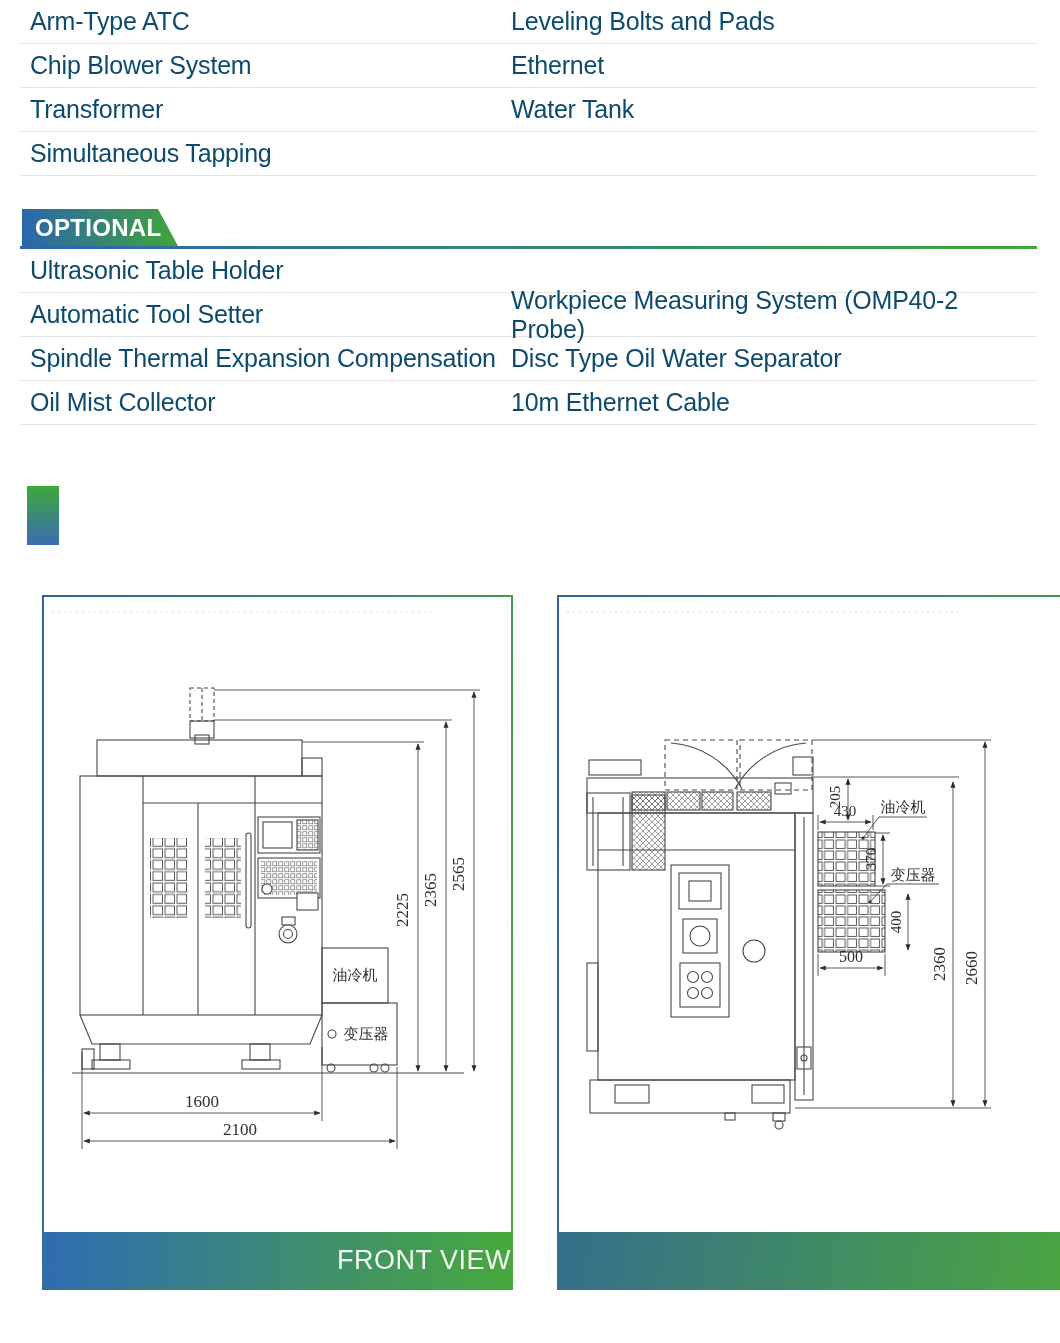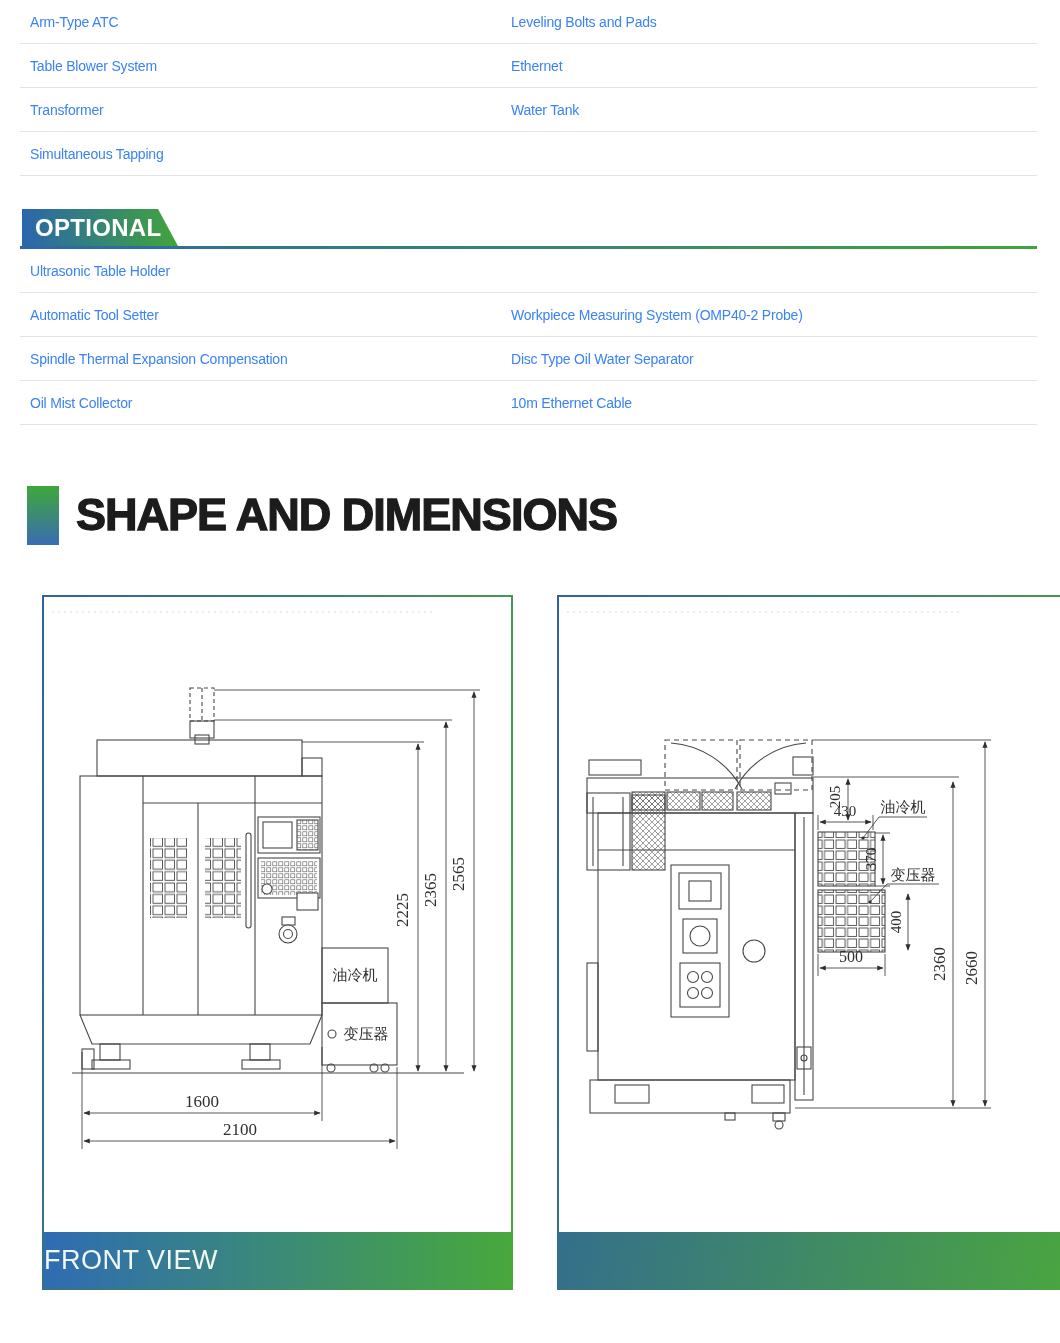--- a/index.html
+++ b/index.html
@@ -1,21 +1,21 @@
 <!DOCTYPE html>
 <html><head>
 <meta charset="utf-8">
 <style>
   html,body{margin:0;padding:0;background:#fff;}
   body{width:1060px;height:1343px;position:relative;font-family:"Liberation Sans",sans-serif;overflow:hidden;}
 
   
   .feat-table{margin:0 23px 0 20px;}
   .feat-row{display:flex;align-items:center;height:43px;border-bottom:1px solid #e4e4e5;}
-  .feat-cell{font-size:14px;color:#3b82f6;letter-spacing:-0.2px;}
+  .feat-cell{font-size:25px;color:#0c4a6e;letter-spacing:-0.2px;}
   .feat-left{width:491px;padding-left:10px;box-sizing:border-box;}
   .feat-right{flex:1;}
 
   
   .opt-header{margin-top:33px;position:relative;}
   .opt-badge{margin-left:22px;width:156px;height:37px;line-height:37px;
     background:linear-gradient(90deg,#2b66ad,#41a43a);
     clip-path:polygon(0 0,136px 0,156px 100%,0 100%);
     color:#fff;font-size:24px;font-weight:700;padding-left:13px;box-sizing:border-box;letter-spacing:0.3px;}
   .grad-rule{height:3px;margin:0 23px 0 20px;background:linear-gradient(90deg,#2b66ad,#41a43a);}
@@ -25,34 +25,34 @@
   .sec-square{width:32px;height:59px;background:linear-gradient(180deg,#3ea83a,#3a6cb3);}
   .sec-title{margin-left:17px;font-size:45px;font-weight:700;color:#1c1c1c;
     letter-spacing:-1px;-webkit-text-stroke:1.3px #1c1c1c;white-space:nowrap;}
 
   
   .panels{position:absolute;left:42px;top:595px;display:flex;gap:44px;}
   .panel{padding:2px;background:linear-gradient(100deg,#30639c,#4ba63e);}
   .panel-inner{background:#fff;display:flex;flex-direction:column;}
   .panel-title{height:56px;background:linear-gradient(90deg,#2f6cb3,#48a83c);
     color:#f2f8f2;font-size:27px;font-weight:500;letter-spacing:0.5px;
-    display:flex;align-items:center;justify-content:flex-start;}
+    display:flex;align-items:center;justify-content:flex-end;}
   svg text{font-family:"Liberation Serif",serif;fill:#2e2e2e;}
   svg .cjk{font-size:15px;}
 </style>
 </head>
 <body>
 
 <div class="feat-table">
   <div class="feat-row">
     <span class="feat-cell feat-left">Arm-Type ATC</span>
     <span class="feat-cell feat-right">Leveling Bolts and Pads</span>
   </div>
   <div class="feat-row">
-    <span class="feat-cell feat-left">Table Blower System</span>
+    <span class="feat-cell feat-left">Chip Blower System</span>
     <span class="feat-cell feat-right">Ethernet</span>
   </div>
   <div class="feat-row">
     <span class="feat-cell feat-left">Transformer</span>
     <span class="feat-cell feat-right">Water Tank</span>
   </div>
   <div class="feat-row">
     <span class="feat-cell feat-left">Simultaneous Tapping</span>
     <span class="feat-cell feat-right"></span>
   </div>
@@ -76,21 +76,20 @@
     <span class="feat-cell feat-right">Disc Type Oil Water Separator</span>
   </div>
   <div class="feat-row">
     <span class="feat-cell feat-left">Oil Mist Collector</span>
     <span class="feat-cell feat-right">10m Ethernet Cable</span>
   </div>
 </div>
 
 <div class="sec-heading">
   <div class="sec-square"></div>
-  <div class="sec-title">SHAPE AND DIMENSIONS</div>
 </div>
 
 <div class="panels">
 
   <div class="panel" style="width:471px;box-sizing:border-box;">
     <div class="panel-inner">
       <svg width="467" height="635" viewBox="0 0 467 635">
         <defs>
           <pattern id="sq1" width="12" height="11.4" patternUnits="userSpaceOnUse">
             <rect x="1" y="1" width="9.5" height="8.8" fill="none" stroke="#4a4a4a" stroke-width="0.9"></rect>

